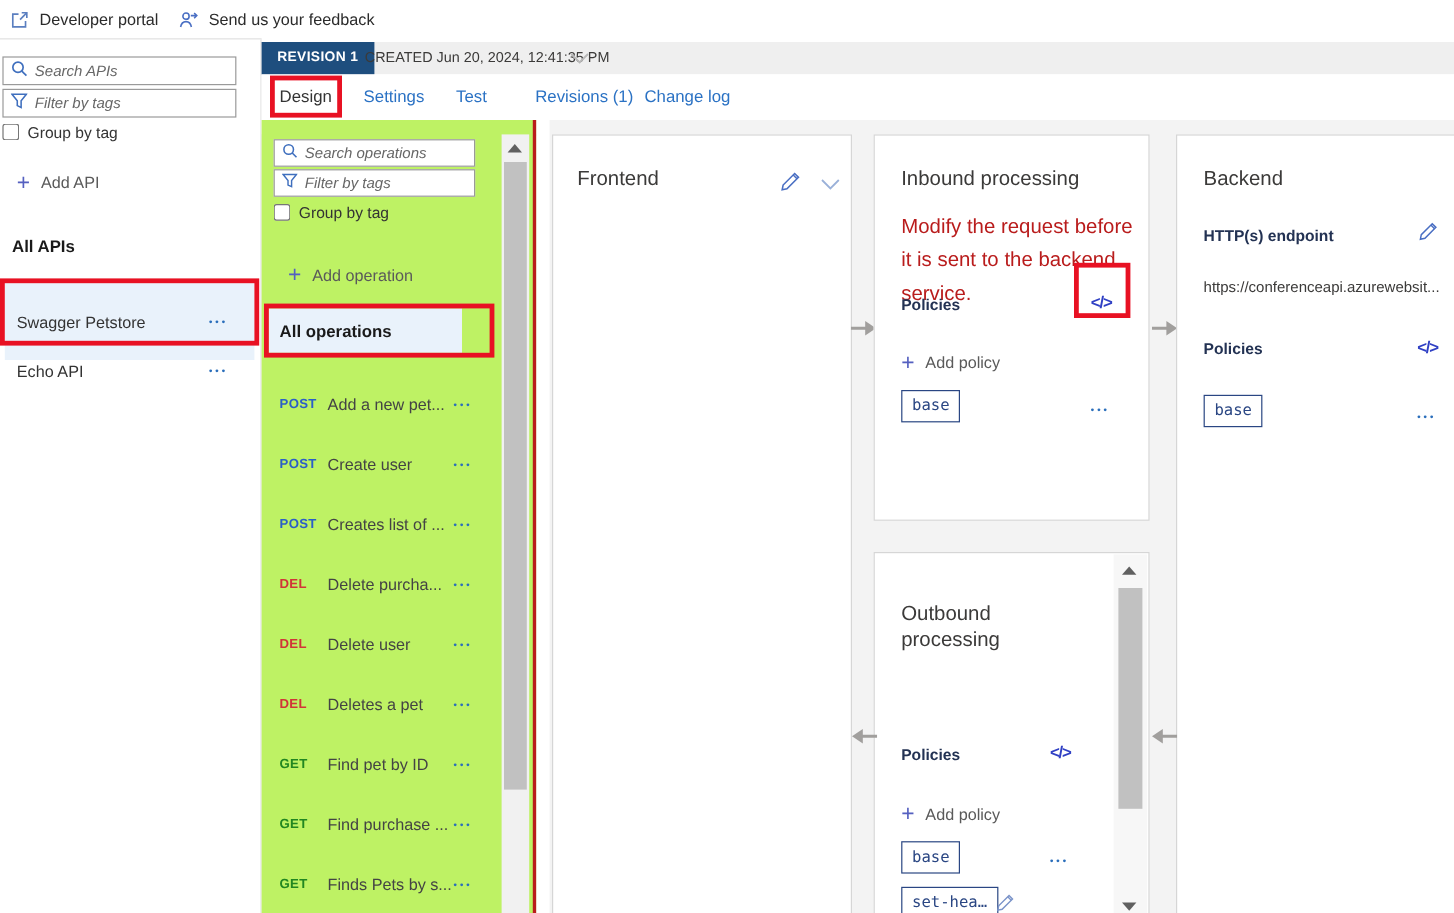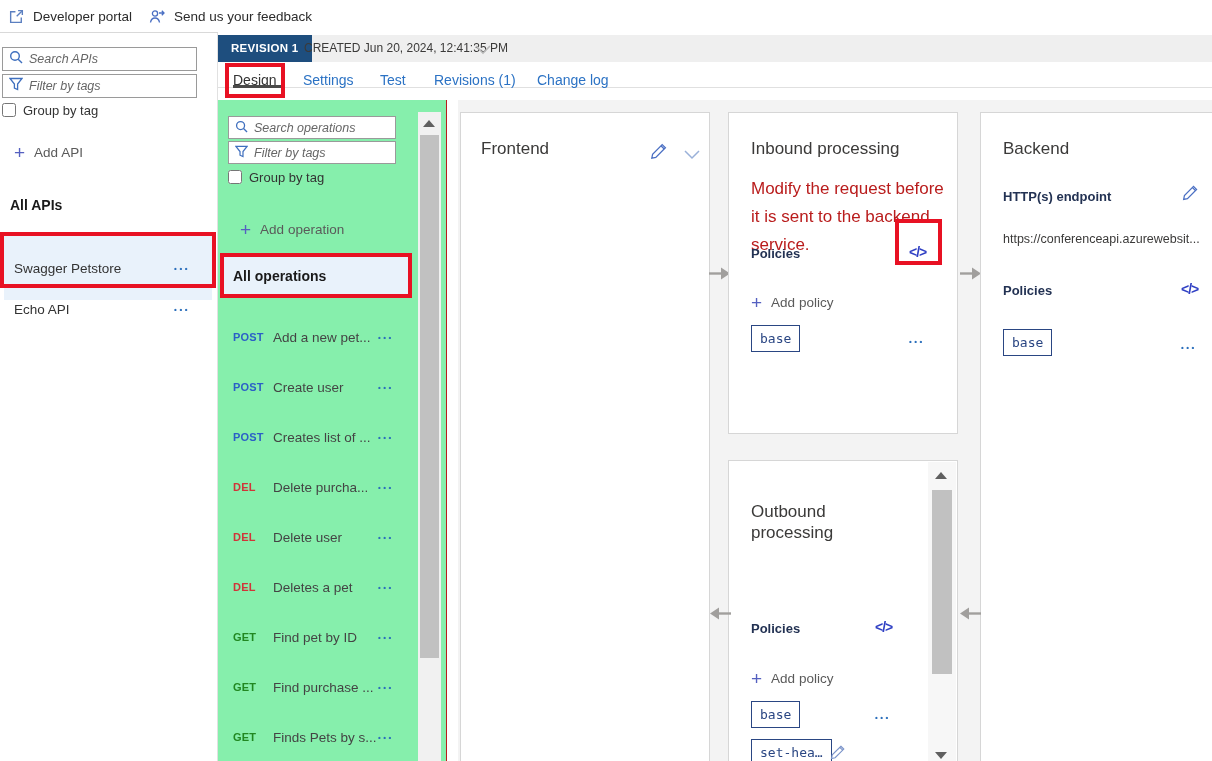--- a/index.html
+++ b/index.html
@@ -40,27 +40,27 @@
 
   
   .main { position:absolute; left:218px; top:33px; width:994px; height:728px; }
 
   .revbar { position:absolute; left:0; top:2px; width:994px; height:27px; background:#efefef; }
   .rev-badge { position:absolute; left:0; top:0; height:27px; line-height:27px; padding:0 13px;
                background:#1e4e7e; color:#fff; font-size:11.5px; font-weight:bold; letter-spacing:.3px; }
   .rev-created { position:absolute; left:86px; top:0; height:27px; line-height:27px; font-size:12px; color:#3b3a39; }
   .rev-chevron { position:absolute; left:256px; top:7px; }
 
-  .tabsrow { position:absolute; left:0; top:29px; width:994px; height:26px; background:#fff; border-bottom:1px solid #e0e0e0; }
+  .tabsrow { position:absolute; left:0; top:29px; width:994px; height:51px; background:#fff; border-bottom:1px solid #e0e0e0; }
   .tab { position:absolute; top:0; height:38px; line-height:36px; font-size:14px; color:#2b72c4; cursor:pointer; }
   .tab.active { color:#333; }
   .tab-underline { position:absolute; left:15px; bottom:-1px; width:51px; height:3px; background:#4a4a49; }
 
   
-  .opspanel { position:absolute; left:0; top:67px; width:229px; height:661px; background:#86efac; border-right:1px solid #b91c1c; }
+  .opspanel { position:absolute; left:0; top:67px; width:229px; height:661px; background:#bef264; border-right:3px solid #b91c1c; }
   .op-row { position:absolute; left:0; width:200px; height:22px; display:flex; align-items:center; cursor:pointer; }
   .op-verb { position:absolute; left:15px; font-size:11px; font-weight:bold; letter-spacing:.2px; }
   .verb-post { color:#2b5fc7; }
   .verb-del  { color:#d13438; }
   .verb-get  { color:#218721; }
   .op-name { position:absolute; left:55px; font-size:13.5px; color:#444; }
   .op-dots { position:absolute; left:160px; }
 
   .vscroll { position:absolute; background:#f1f1f1; }
   .scroll-thumb { position:absolute; background:#c1c1c1; }
@@ -160,21 +160,21 @@
       <svg width="18" height="12" viewBox="0 0 18 12">
           <path d="M2 2l7 7 7-7" fill="none" stroke="#b8b8b8" stroke-width="1.6"></path>
         </svg>
     </span>
   </div>
 
   <div class="tabsrow">
     <span class="tab active" style="left:15px;">Design</span>
     <span class="tab" style="left:85px;">Settings</span>
     <span class="tab" style="left:162px;">Test</span>
-    <span class="tab" style="left:216px;">Revisions (1)</span>
+    <span class="tab" style="left:228px;">Revisions (1)</span>
     <span class="tab" style="left:319px;">Change log</span>
     <div class="tab-underline"></div>
     <div class="redbox" style="left:7px; top:1px; width:60px; height:35px;"></div>
   </div>
 
   <div class="opspanel">
     <div class="tb-input" style="left:10px; top:16px; width:168px; height:23px;">
       <span>
         <svg width="13" height="13" viewBox="0 0 14 14">
             <circle cx="6" cy="6" r="4.3" fill="none" stroke="#3f6fbe" stroke-width="1.4"></circle>
@@ -194,21 +194,21 @@
     <div class="chk-row" style="left:10px; top:70px;">
       <input type="checkbox" style="">
       <span>Group by tag</span>
     </div>
     <div class="add-link" style="left:22px; top:122px;">
       <span class="plus-glyph">+</span>
       <span>Add operation</span>
     </div>
 
     <div class="redbox" style="left:2px; top:153px; width:192px; height:45px;"></div>
-    <div class="abs" style="left:6px; top:157px; width:184px; height:37px; background:#e9f2fb; display:flex; align-items:center;">
+    <div class="abs" style="left:6px; top:157px; width:161px; height:37px; background:#e9f2fb; display:flex; align-items:center;">
       <span style="margin-left:9px; font-size:14px; font-weight:bold; color:#1a1a1a;">All operations</span>
     </div>
 
     <div class="op-row" style="top:226px;">
       <span class="op-verb verb-post">POST</span>
       <span class="op-name">Add a new pet...</span>
       <span class="dots op-dots">•••</span>
     </div>
     <div class="op-row" style="top:276px;">
       <span class="op-verb verb-post">POST</span>

